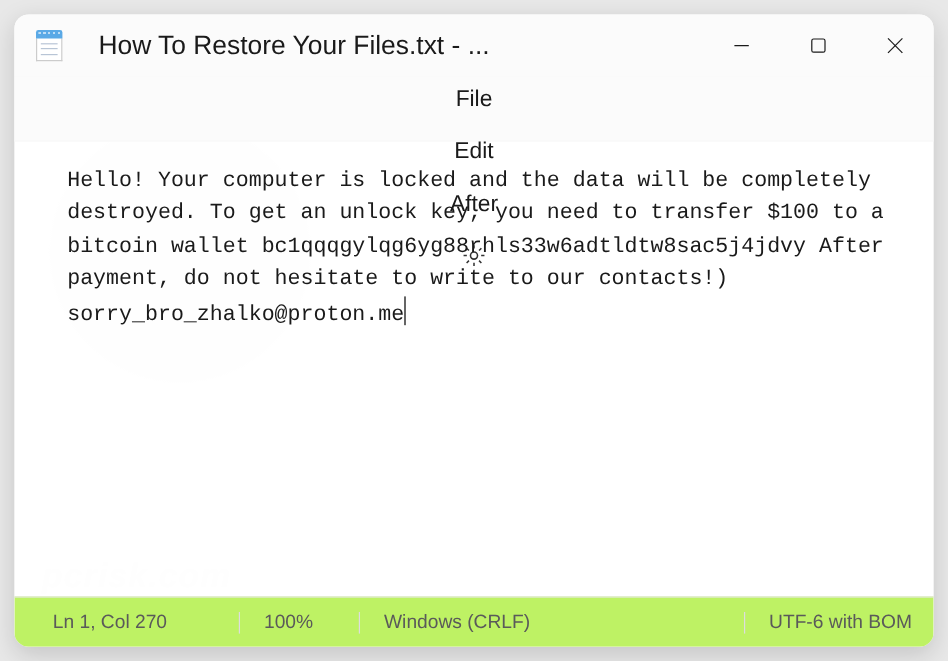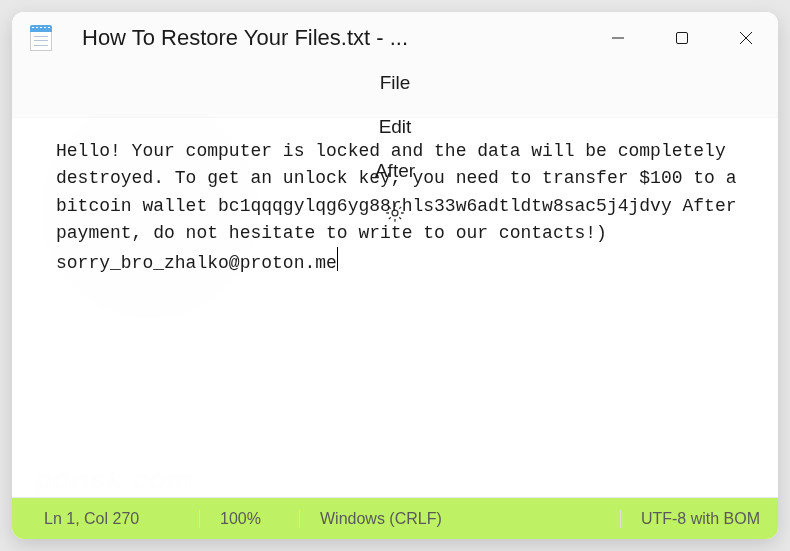--- a/index.html
+++ b/index.html
@@ -216,16 +216,16 @@
       </svg>
     </div>
   </div>
 
   <div class="content"><span>Hello! Your computer is locked and the data will be completely destroyed. To get an unlock key, you need to transfer $100 to a bitcoin wallet bc1qqqgylqg6yg88rhls33w6adtldtw8sac5j4jdvy After payment, do not hesitate to write to our contacts!) sorry_bro_zhalko@proton.me</span><span class="cursor"></span></div>
 
   <div class="statusbar">
     <div class="status-seg">Ln 1, Col 270</div>
     <div class="status-seg">100%</div>
     <div class="status-seg">Windows (CRLF)</div>
-    <div class="status-seg">UTF-8 with BOM</div>
+    <div class="status-seg">UTF-6 with BOM</div>
   </div>
 
 </div>
 
 </body></html>

